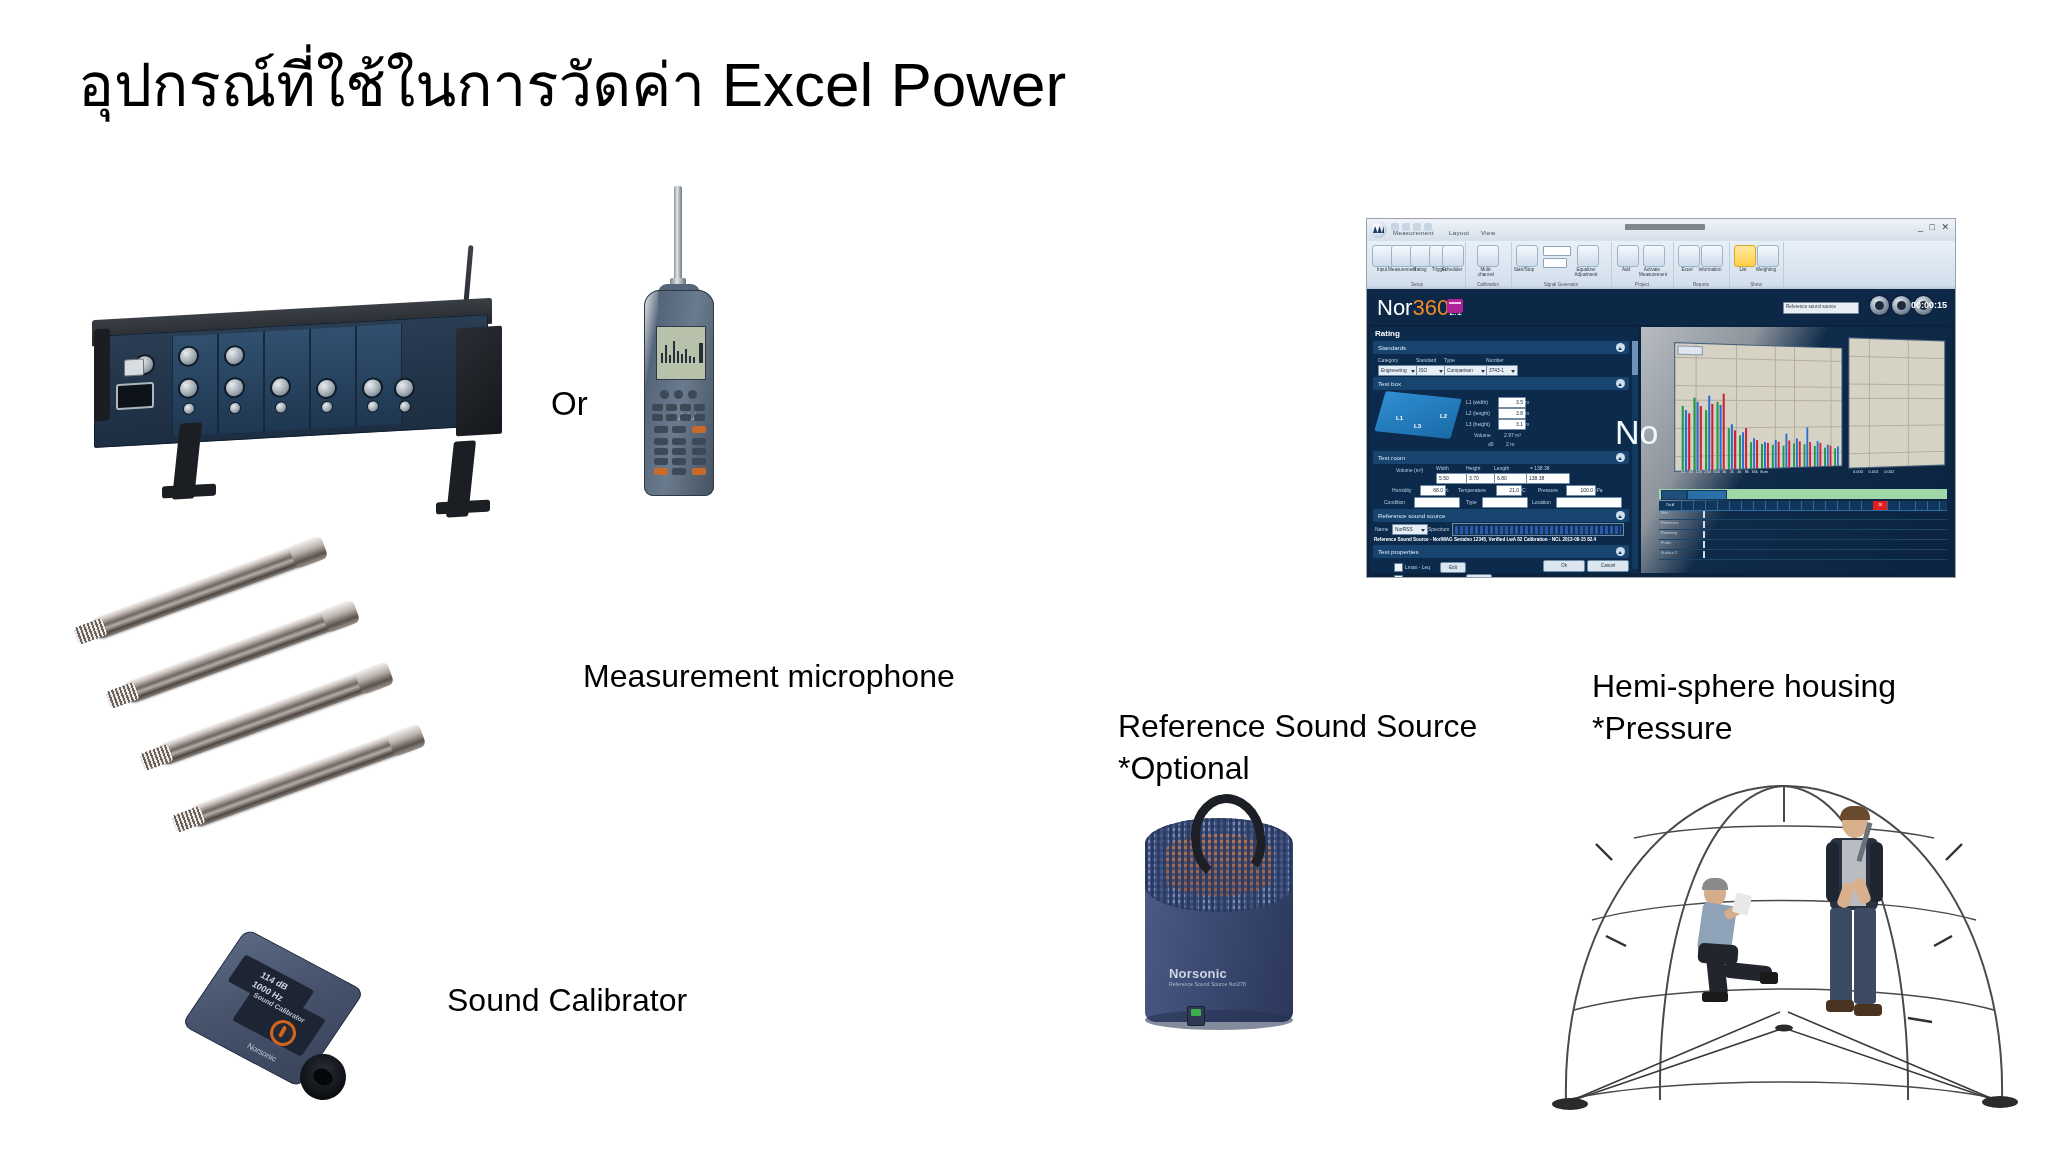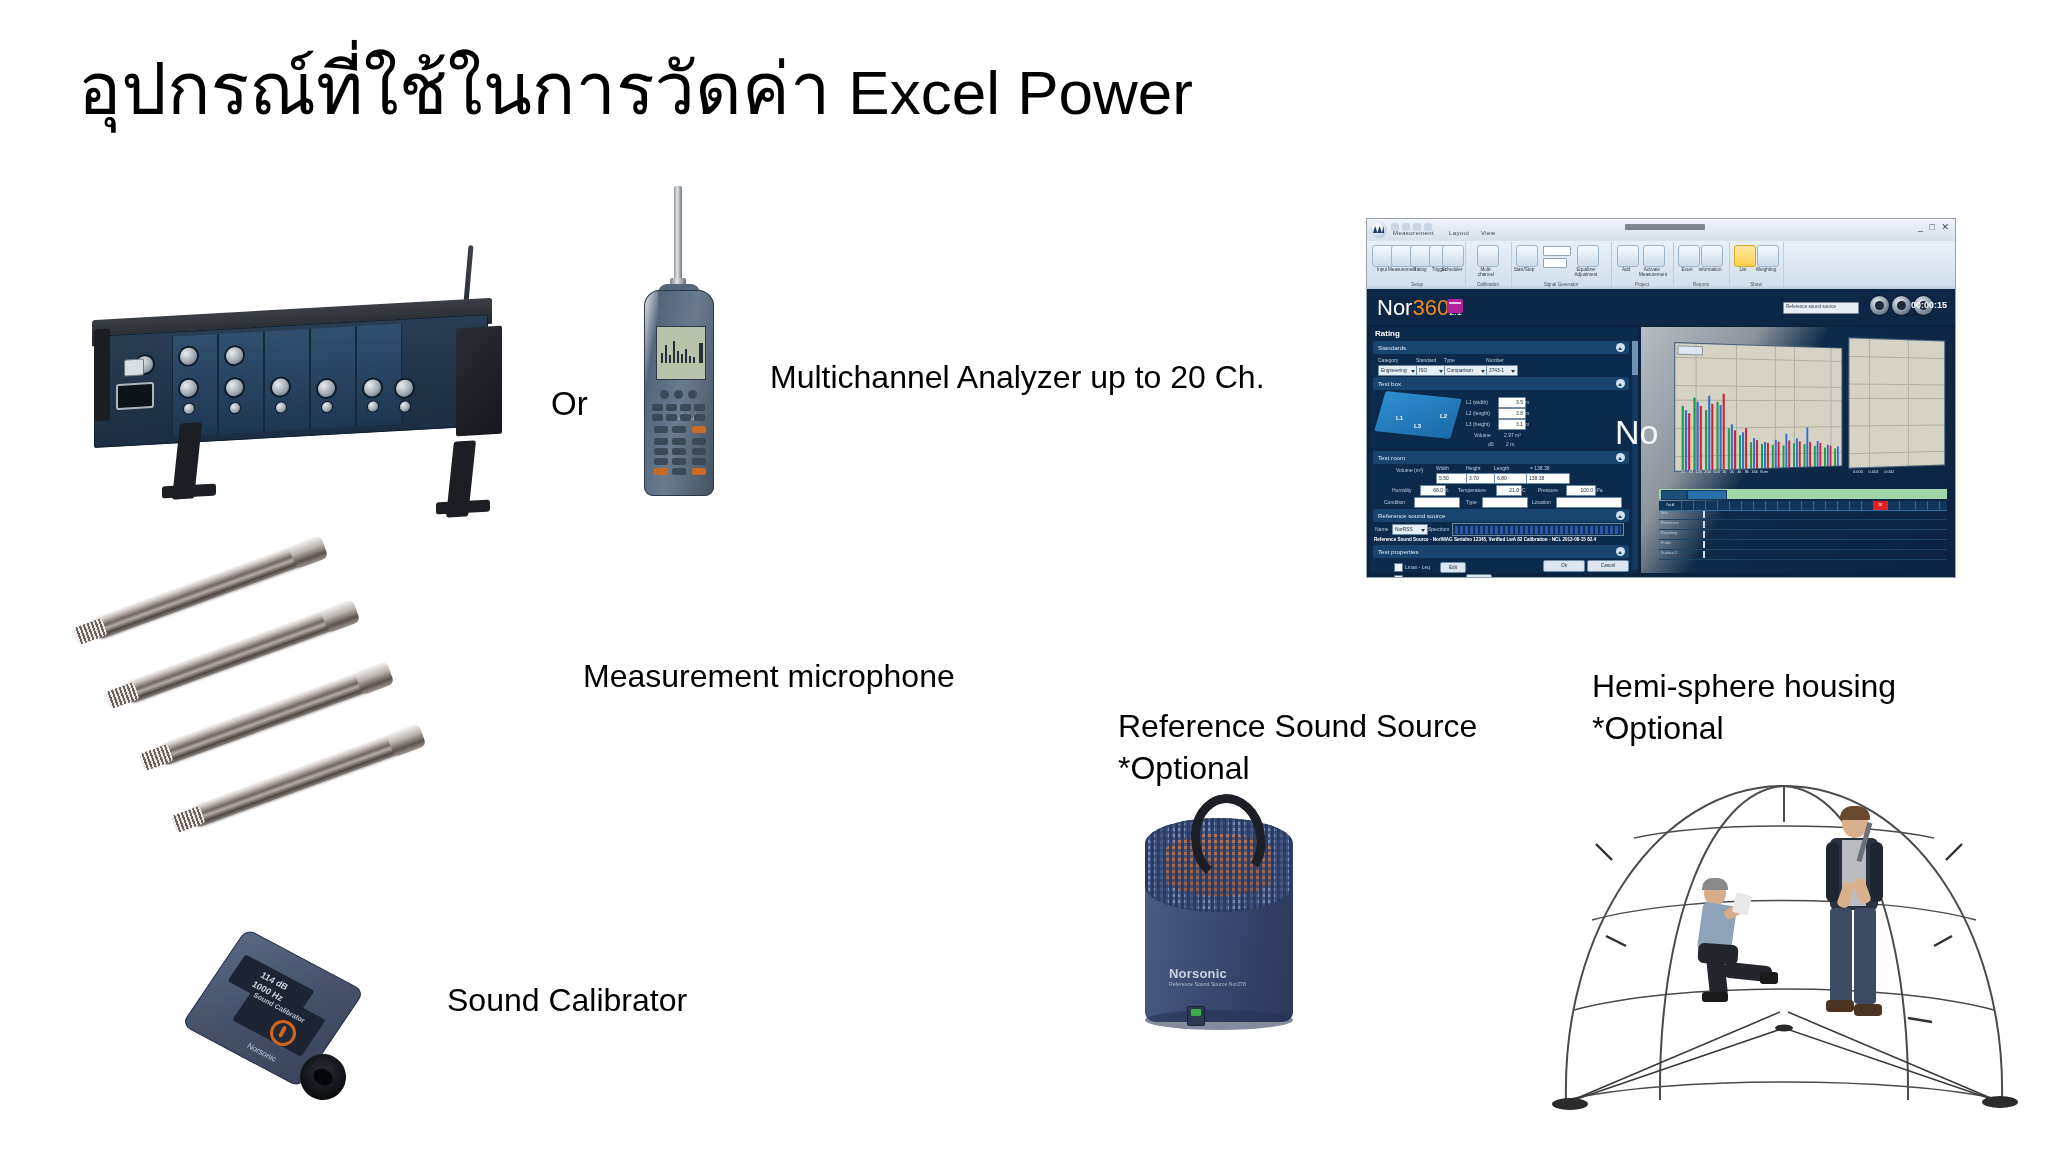--- a/index.html
+++ b/index.html
@@ -3,21 +3,21 @@
 <meta charset="utf-8">
 <style>
   html,body{margin:0;padding:0;background:#fff;}
   body{width:2048px;height:1152px;position:relative;overflow:hidden;
        font-family:"Liberation Sans","DejaVu Sans",sans-serif;color:#000;}
   .slide{position:absolute;inset:0;background:#ffffff;}
 
   
   .title{position:absolute;left:78px;top:52px;font-size:62px;line-height:1.08;
          letter-spacing:0px;white-space:nowrap;color:#000;font-weight:400;}
-  .title .thai{font-family:Liberation Serif, serif;font-size:72px;}
+  .title .thai{font-family:Liberation Sans, sans-serif;font-size:60px;}
   .title .latin{font-family:"Liberation Sans",sans-serif;font-size:62px;}
 
   .lbl{position:absolute;font-size:32px;line-height:1.32;color:#000;white-space:pre-line;font-weight:400;}
   .lbl-or{position:absolute;left:551px;top:382px;font-size:33px;}
   .lbl-analyzer{left:770px;top:356px;}
   .lbl-software{left:1356px;top:136px;}
   .lbl-mic{left:583px;top:655px;}
   .lbl-ref{left:1118px;top:705px;}
   .lbl-hemi{left:1592px;top:665px;}
   .lbl-cal{left:447px;top:979px;}
@@ -331,21 +331,20 @@
         <i style="left:2px;top:68px;width:14px"></i>
           <i style="left:20px;top:68px;width:14px"></i>
           <i style="left:40px;top:68px;width:14px"></i>
         <i class="o" style="left:2px;top:78px;width:14px"></i>
           <i style="left:20px;top:78px;width:14px"></i>
           <i class="o" style="left:40px;top:78px;width:14px"></i>
       </div>
     </div>
   </div>
 
-  <div class="lbl lbl-analyzer">Multichannel Analyzer up to 20 Ch.</div>
 
 
   <div class="sw">
 
     <div class="sw-title">
       <div class="sw-orb">
           <i></i>
         </div>
       <div class="sw-qat">
         <i style="left:0"></i>
@@ -687,21 +686,21 @@
     <div class="rss-brand">
       <span>Norsonic</span>
       <small>Reference Sound Source Nor278</small>
     </div>
     <div class="rss-sw">
         <i></i>
       </div>
   </div>
 
   <div class="lbl lbl-hemi">Hemi-sphere housing
-*Optional</div>
+*Pressure</div>
   <div class="hemi">
     <svg width="470" height="370" viewBox="0 0 470 370">
       <g fill="none" stroke="#4a4a4a" stroke-width="2">
         <path d="M18 340 C14 170 110 26 236 26 C362 26 458 170 454 340"></path>
         <path d="M236 26 C162 30 110 166 112 340"></path>
         <path d="M236 26 C310 30 362 166 360 340"></path>
         <path d="M236 26 L236 62"></path>
         <path d="M18 340 C120 316 352 316 454 340" stroke-width="1.4"></path>
         <path d="M26 250 C130 222 342 222 446 250" stroke-width="1.4"></path>
         <path d="M44 160 C140 134 332 134 428 160" stroke-width="1.4"></path>

